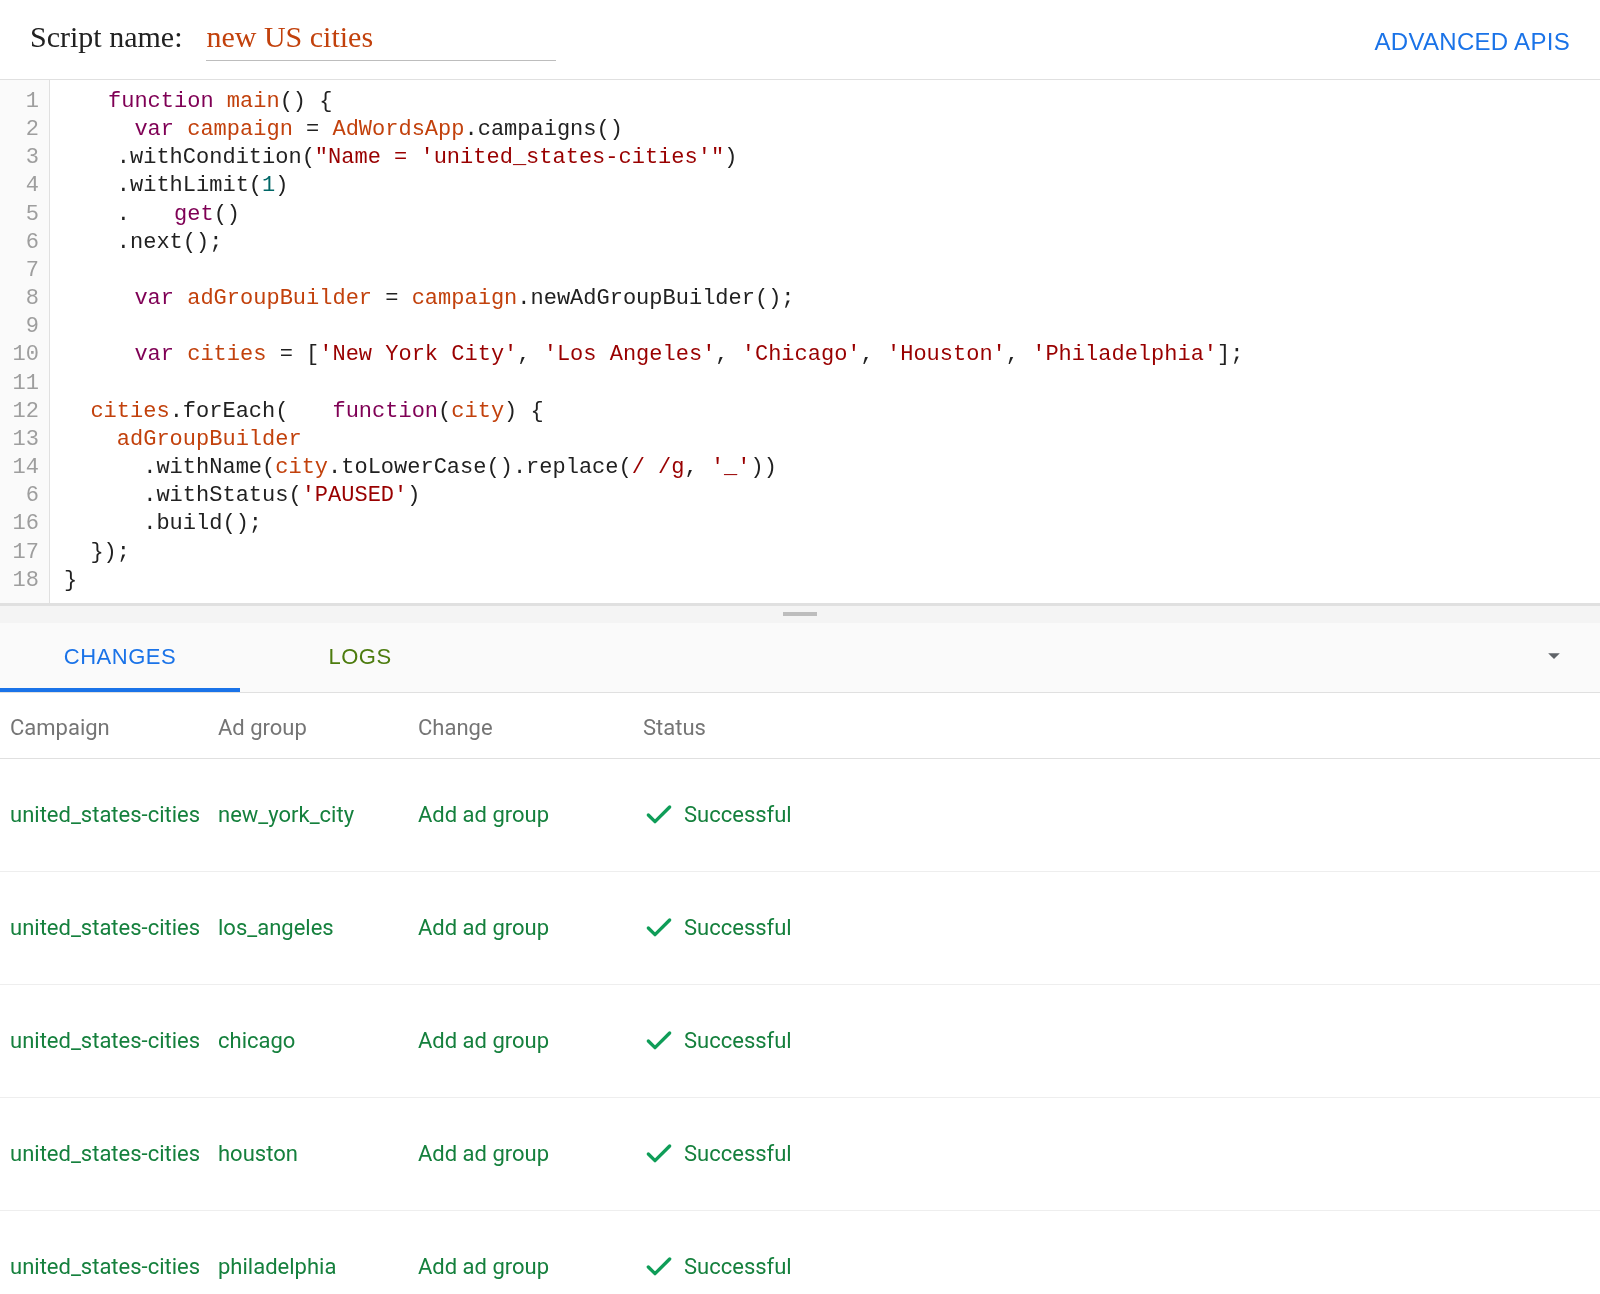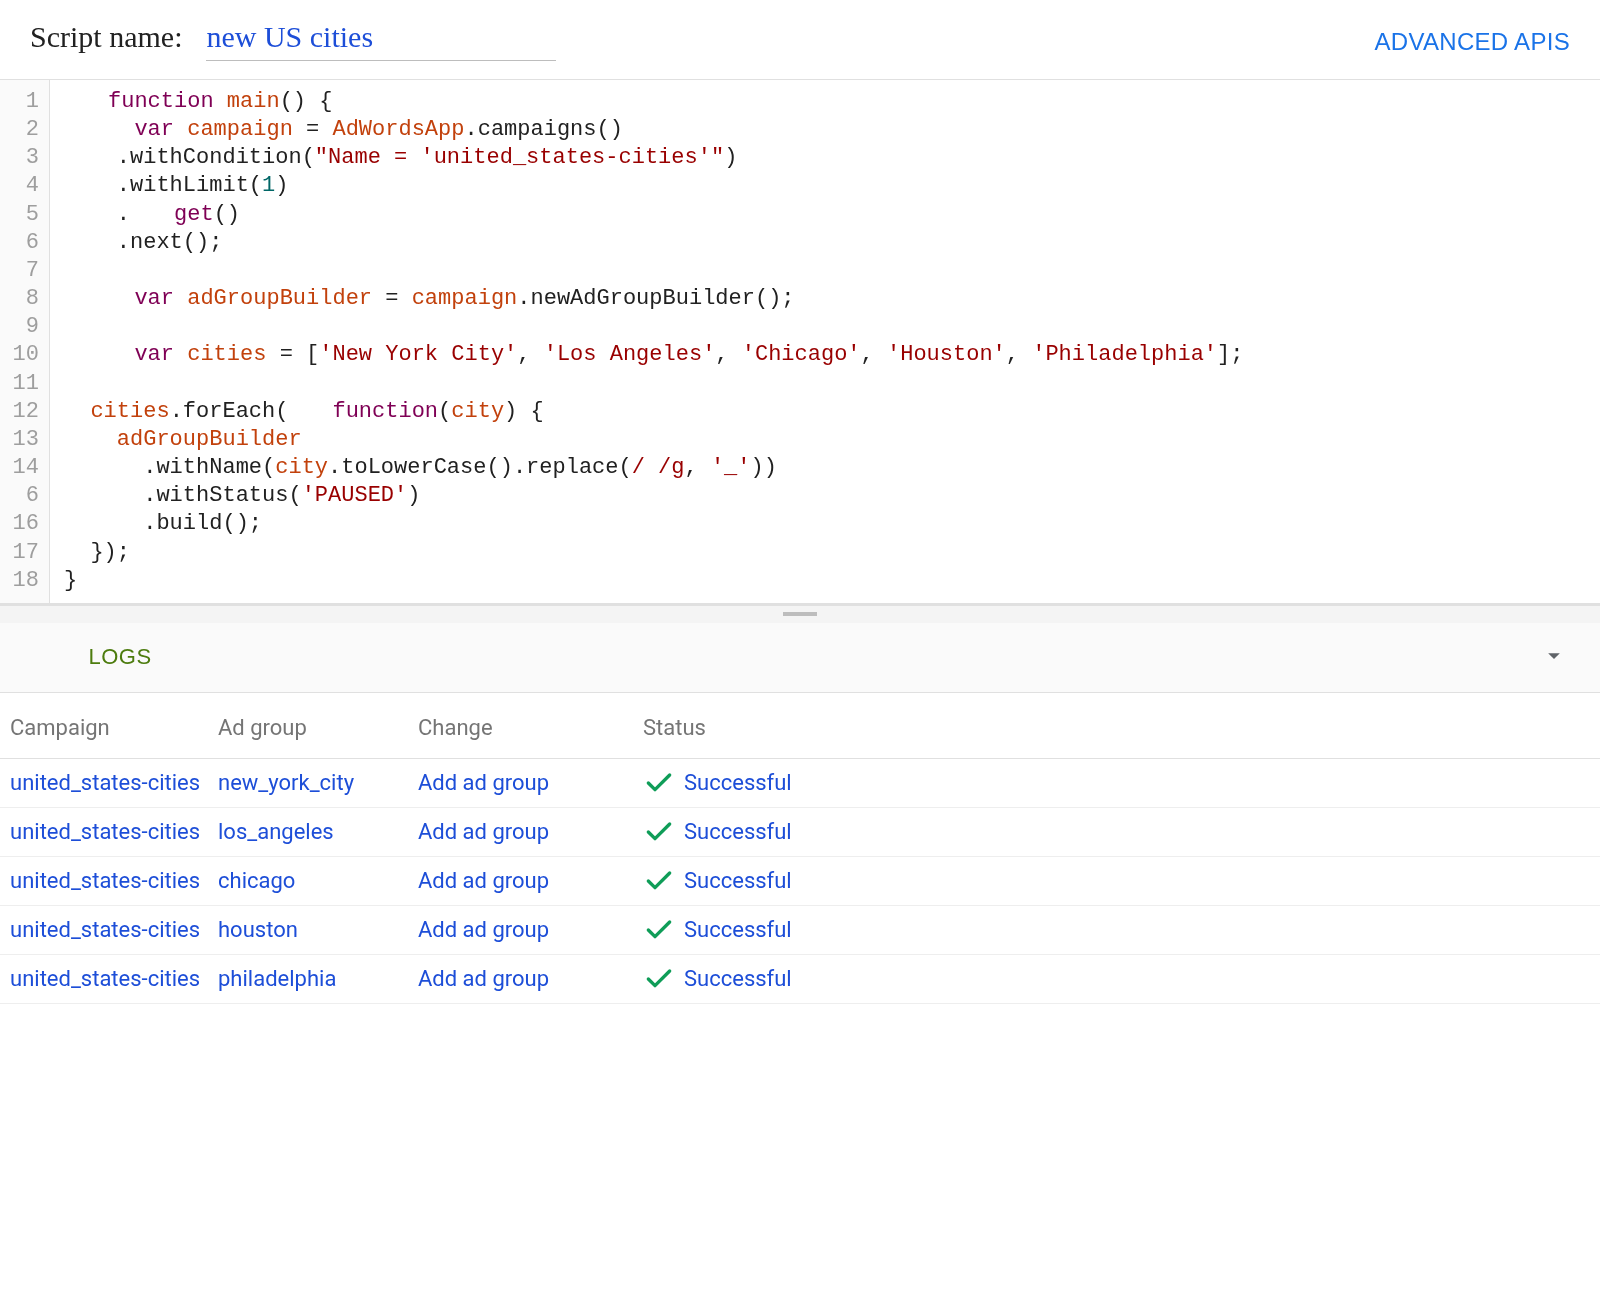--- a/index.html
+++ b/index.html
@@ -22,21 +22,21 @@
       align-items: baseline;
       gap: 24px;
       font-size: 30px;
       font-family: Liberation Serif, serif;
     }
     .script-name-label { color: #212121; }
     .script-name-input {
       font-family: inherit;
       font-size: 30px;
       font-weight: 300;
-      color: #1d4ed8;
+      color: #c2410c;
       border: none;
       border-bottom: 1px solid #bdbdbd;
       padding: 0 0 6px 0;
       width: 350px;
       background: transparent;
     }
     .advanced-apis {
       color: #1a73e8;
       font-weight: 400;
       font-size: 24px;
@@ -144,23 +144,23 @@
       font-size: 22px;
     }
     .results thead th {
       text-align: left;
       font-weight: 400;
       color: #757575;
       padding: 22px 8px 18px 8px;
       border-bottom: 1px solid #e0e0e0;
     }
     .results tbody td {
-      padding: 8px 8px;
+      padding: 40px 8px;
       border-bottom: 1px solid #eeeeee;
-      color: #1d4ed8;
+      color: #15803d;
     }
     .results th:first-child, .results td:first-child { padding-left: 10px; }
     .col-campaign { width: 210px; }
     .col-adgroup  { width: 200px; }
     .col-change   { width: 225px; }
     .col-status   { width: auto; margin-left: 28px; }
     .status-cell { display: flex; align-items: center; gap: 9px; }
     .status-cell svg { width: 32px; height: 32px; color: #0f9d58; flex-shrink: 0; }
   </style>
 </head>
@@ -199,20 +199,21 @@
     <div class="code" id="code"><div class="line"><span class="kw">function</span><span> </span><span class="blue">main</span><span>() {</span></div><div class="line"><span>  </span><span class="kw">var</span><span> </span><span class="blue">campaign</span><span> = </span><span class="blue">AdWordsApp</span><span>.campaigns()</span></div><div class="line"><span>    .withCondition(</span><span class="str">"Name = 'united_states-cities'"</span><span>)</span></div><div class="line"><span>    .withLimit(</span><span class="num">1</span><span>)</span></div><div class="line"><span>    .</span><span class="kw">get</span><span>()</span></div><div class="line"><span>    .next();</span></div><div class="line">&nbsp;</div><div class="line"><span>  </span><span class="kw">var</span><span> </span><span class="blue">adGroupBuilder</span><span> = </span><span class="blue">campaign</span><span>.newAdGroupBuilder();</span></div><div class="line">&nbsp;</div><div class="line"><span>  </span><span class="kw">var</span><span> </span><span class="blue">cities</span><span> = [</span><span class="str">'New York City'</span><span>, </span><span class="str">'Los Angeles'</span><span>, </span><span class="str">'Chicago'</span><span>, </span><span class="str">'Houston'</span><span>, </span><span class="str">'Philadelphia'</span><span>];</span></div><div class="line">&nbsp;</div><div class="line"><span>  </span><span class="blue">cities</span><span>.forEach(</span><span class="kw">function</span><span>(</span><span class="blue">city</span><span>) {</span></div><div class="line"><span>    </span><span class="blue">adGroupBuilder</span></div><div class="line"><span>      .withName(</span><span class="blue">city</span><span>.toLowerCase().replace(</span><span class="str">/ /g</span><span>, </span><span class="str">'_'</span><span>))</span></div><div class="line"><span>      .withStatus(</span><span class="str">'PAUSED'</span><span>)</span></div><div class="line"><span>      .build();</span></div><div class="line"><span>  });</span></div><div class="line"><span>}</span></div></div>
   </div>
 </div>
 
 <div class="panel">
   <div class="drag-handle">
     <div class="grip"></div>
   </div>
   <div class="tabs" id="tabs">
 
+    <button class="tab active">CHANGES</button>
       <button class="tab">LOGS</button>
       <button class="collapse-btn">
       <svg viewBox="0 0 24 24">
           <path fill="currentColor" d="M7 10l5 5 5-5z"></path>
         </svg>
     </button>
   </div>
 
   <table class="results">
     <thead>

